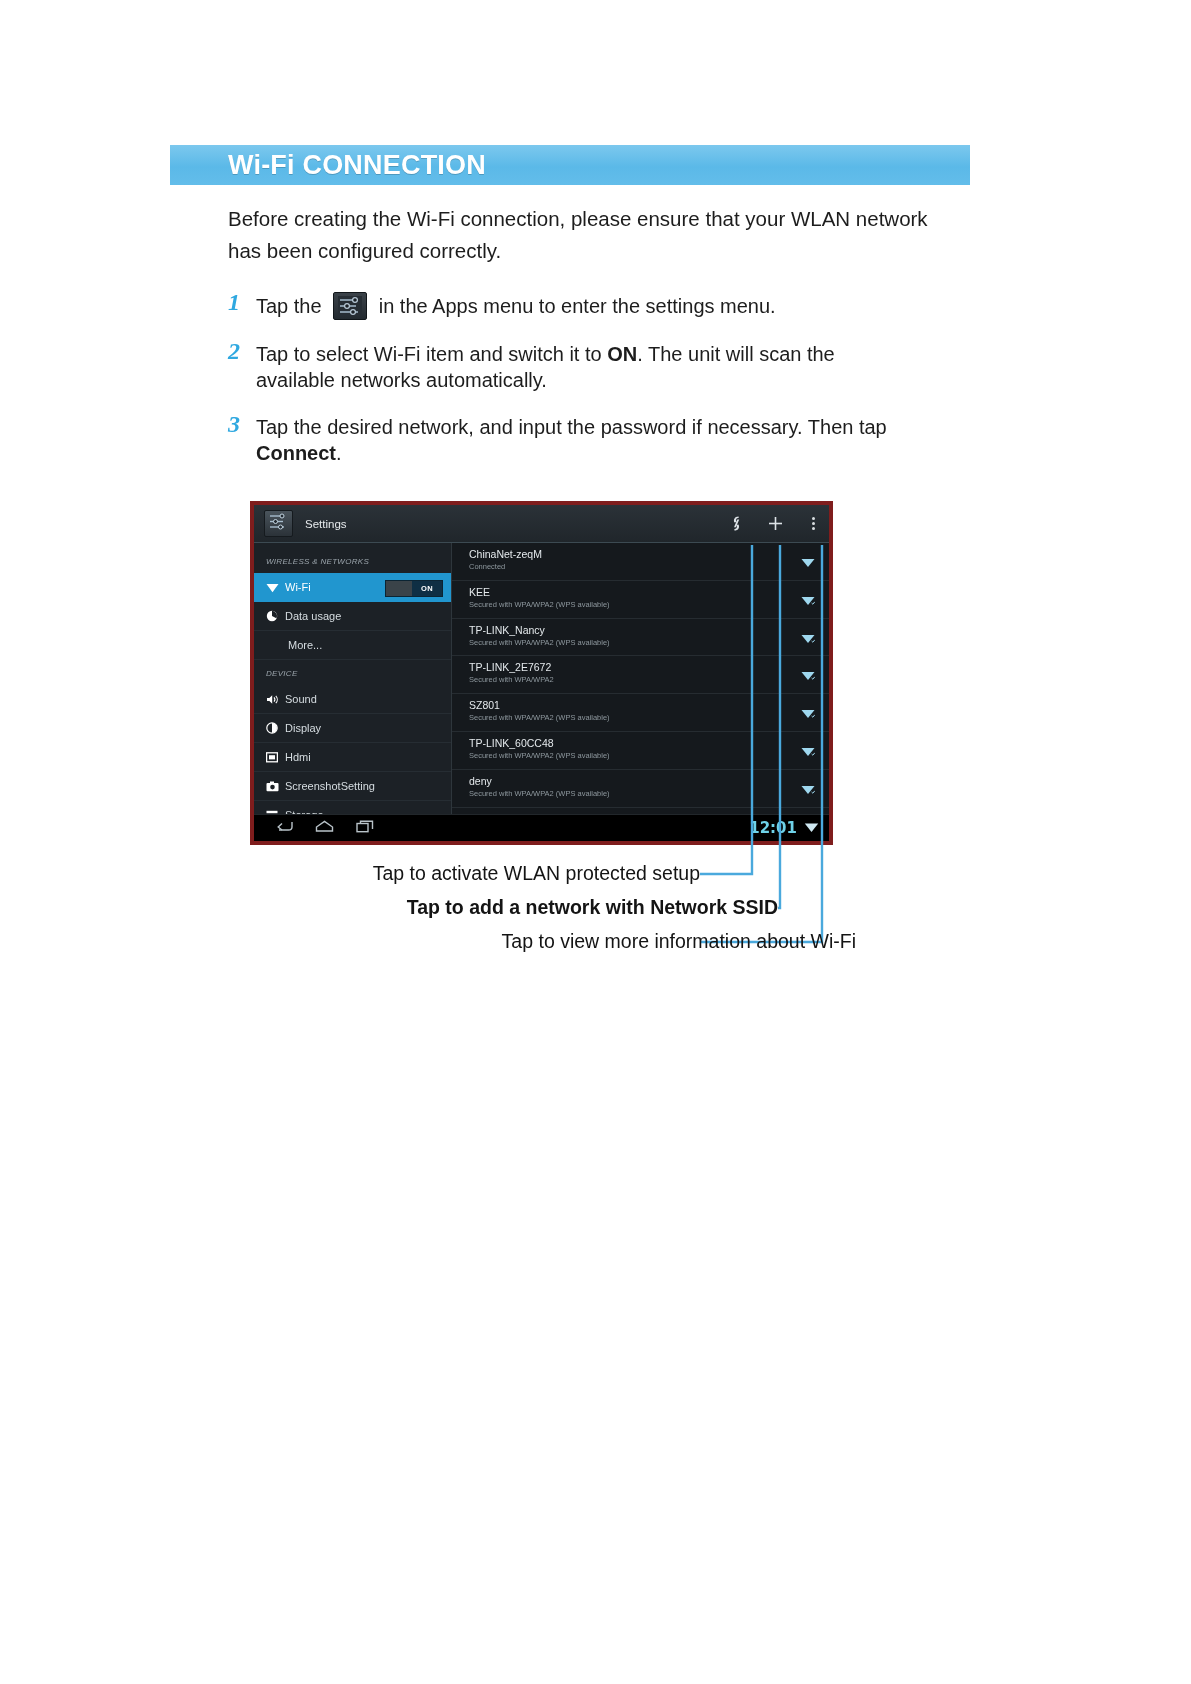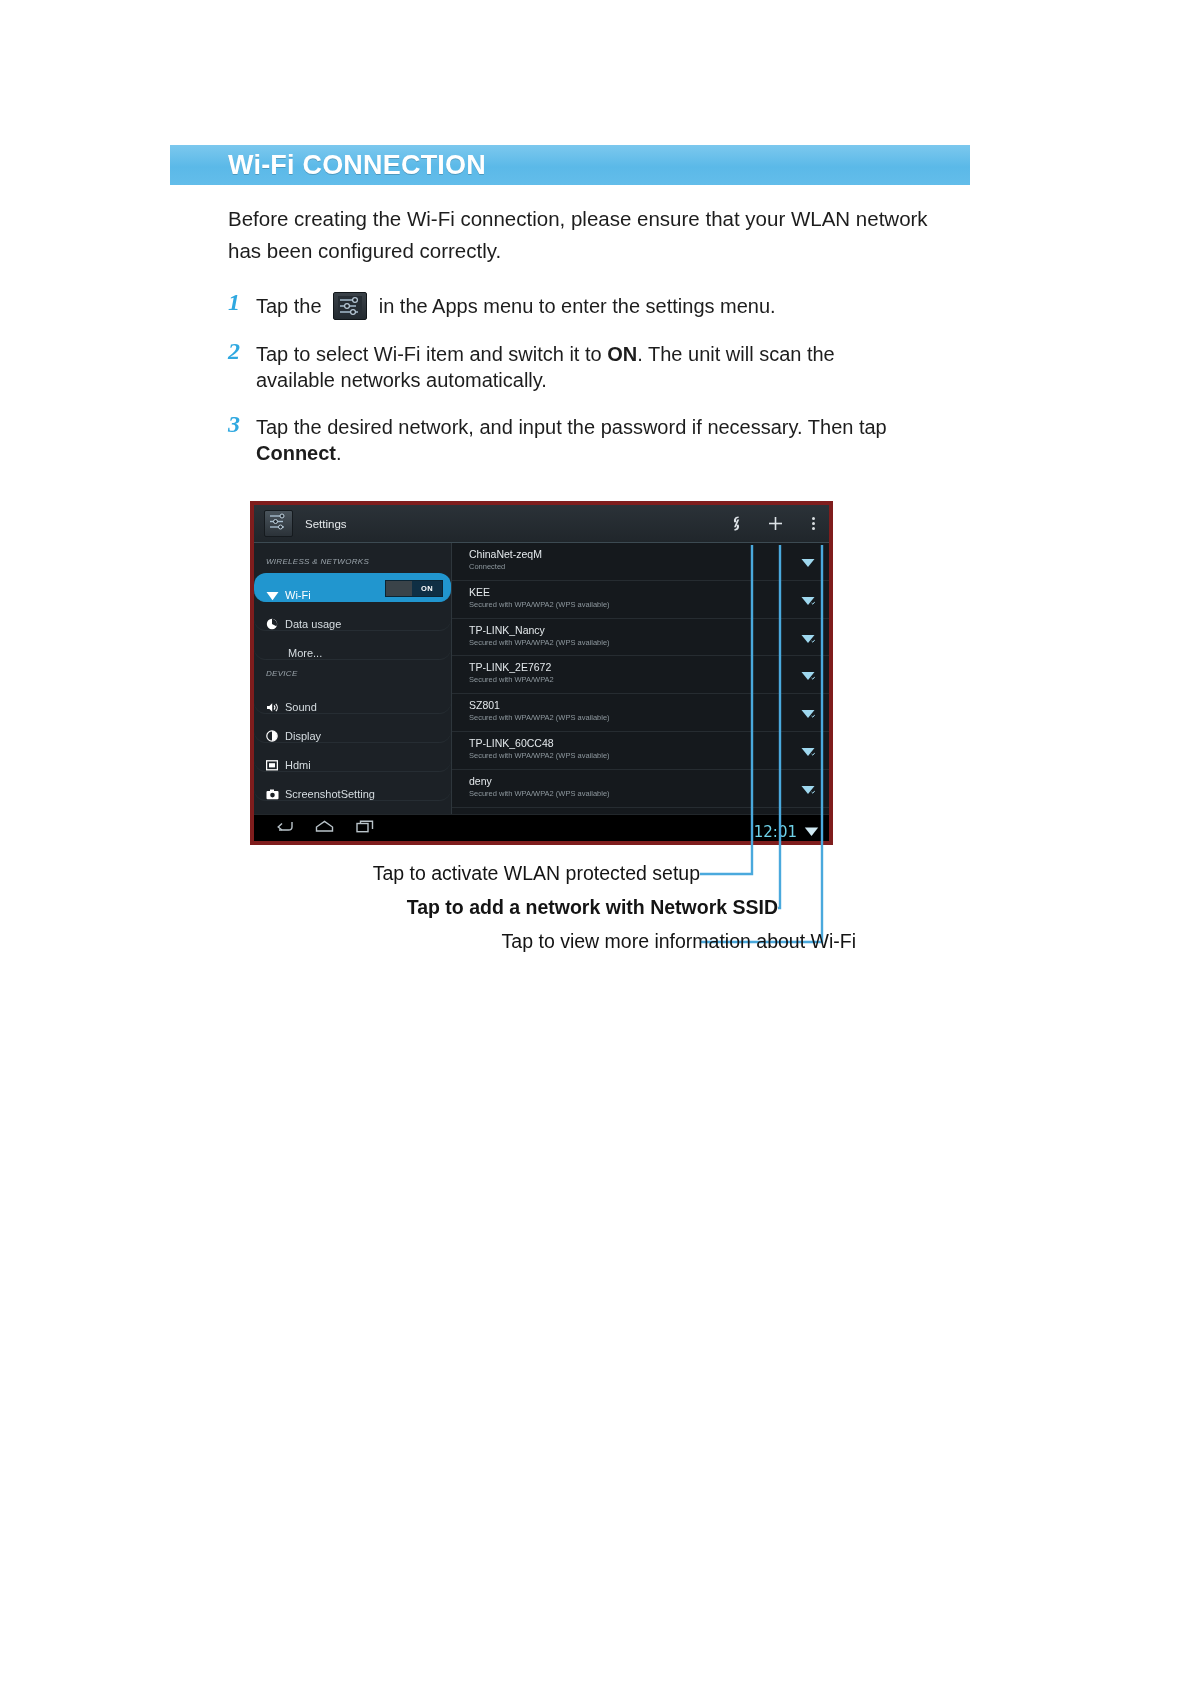--- a/index.html
+++ b/index.html
@@ -149,27 +149,26 @@
     font-size: 8px;
     letter-spacing: 0.3px;
     padding: 14px 0 7px 12px;
     text-transform: uppercase;
     font-style: italic;
   }
   .nav-head.second { padding-top: 9px; }
   .nav-item {
     height: 28px;
     display: flex;
-    align-items: flex-end;
+    align-items: center;
     padding-left: 12px;
     color: #d6dde1;
     font-size: 11px;
     border-bottom: 1px solid #262d33;
     position: relative;
-    border-radius: 12px;
   }
   .nav-item.active {
     background: #2196cf;
     color: #ffffff;
     border-bottom: 1px solid #2196cf;
   }
   .nav-item.indent { padding-left: 32px; }
   .nav-ico { width: 17px; display: inline-flex; justify-content: flex-start; align-items: center; }
   .nav-label { margin-left: 2px; }
   .toggle {
@@ -215,21 +214,21 @@
     width: 100%;
     height: 26px;
     background: #000000;
     display: flex;
     align-items: center;
     border-top: 1px solid #22272b;
   }
   .sys-left { display: flex; align-items: center; gap: 22px; padding-left: 22px; }
   .sys-right {
     position: absolute; right: 10px; top: 0; height: 26px;
-    display: flex; align-items: flex-end; gap: 7px;
+    display: flex; align-items: center; gap: 7px; font-weight: bold;
   }
   .clock { color: #6fd2e8; font-size: 15px; font-family: "DejaVu Sans", sans-serif; }
 
   
   .callouts {
     position: absolute;
     left: 270px;
     top: 862px;
     width: 620px;
   }

